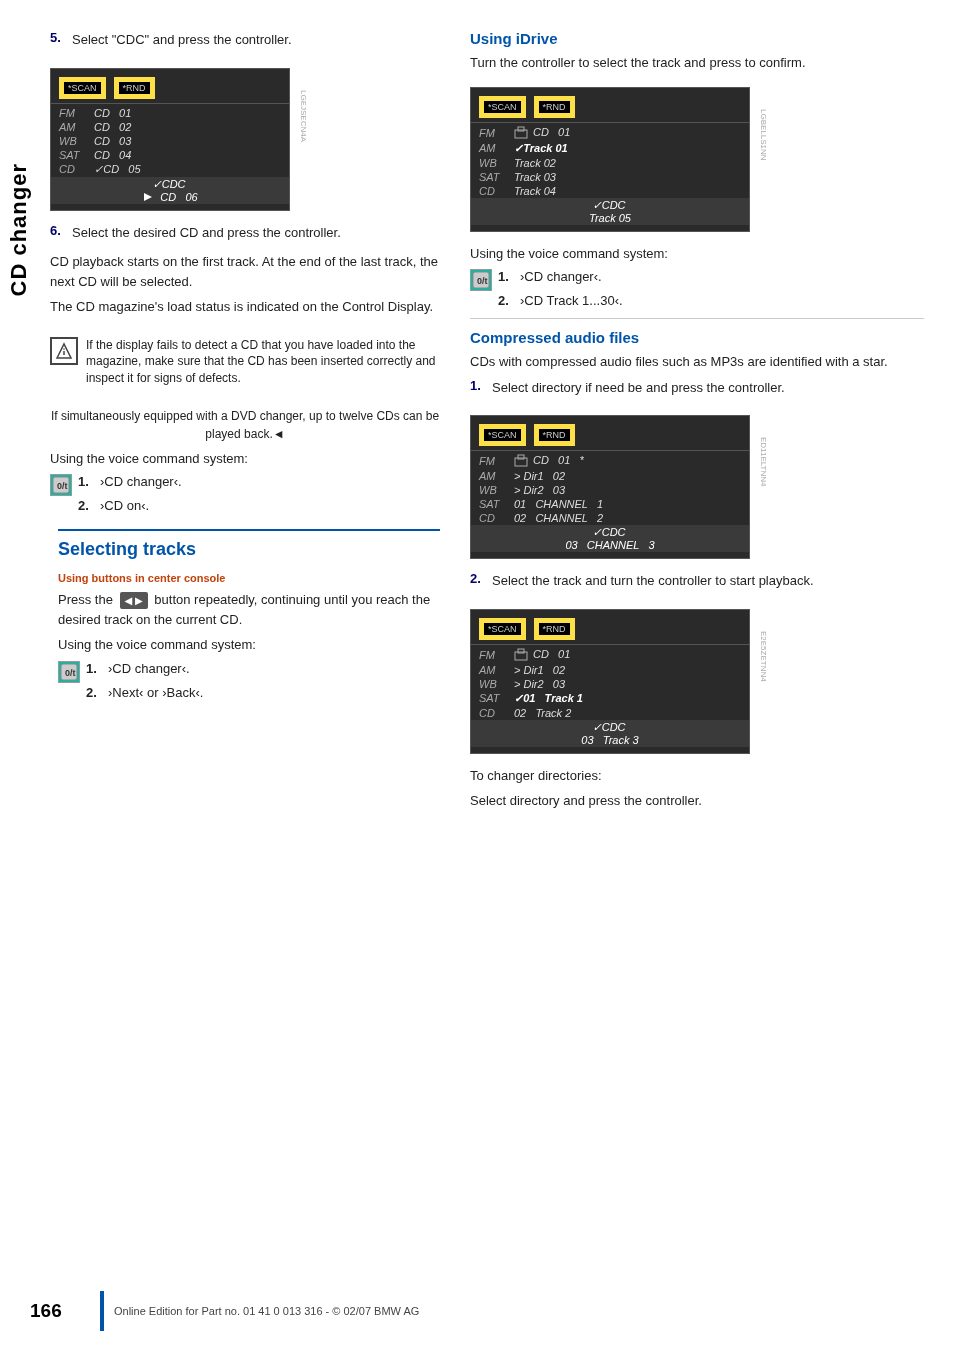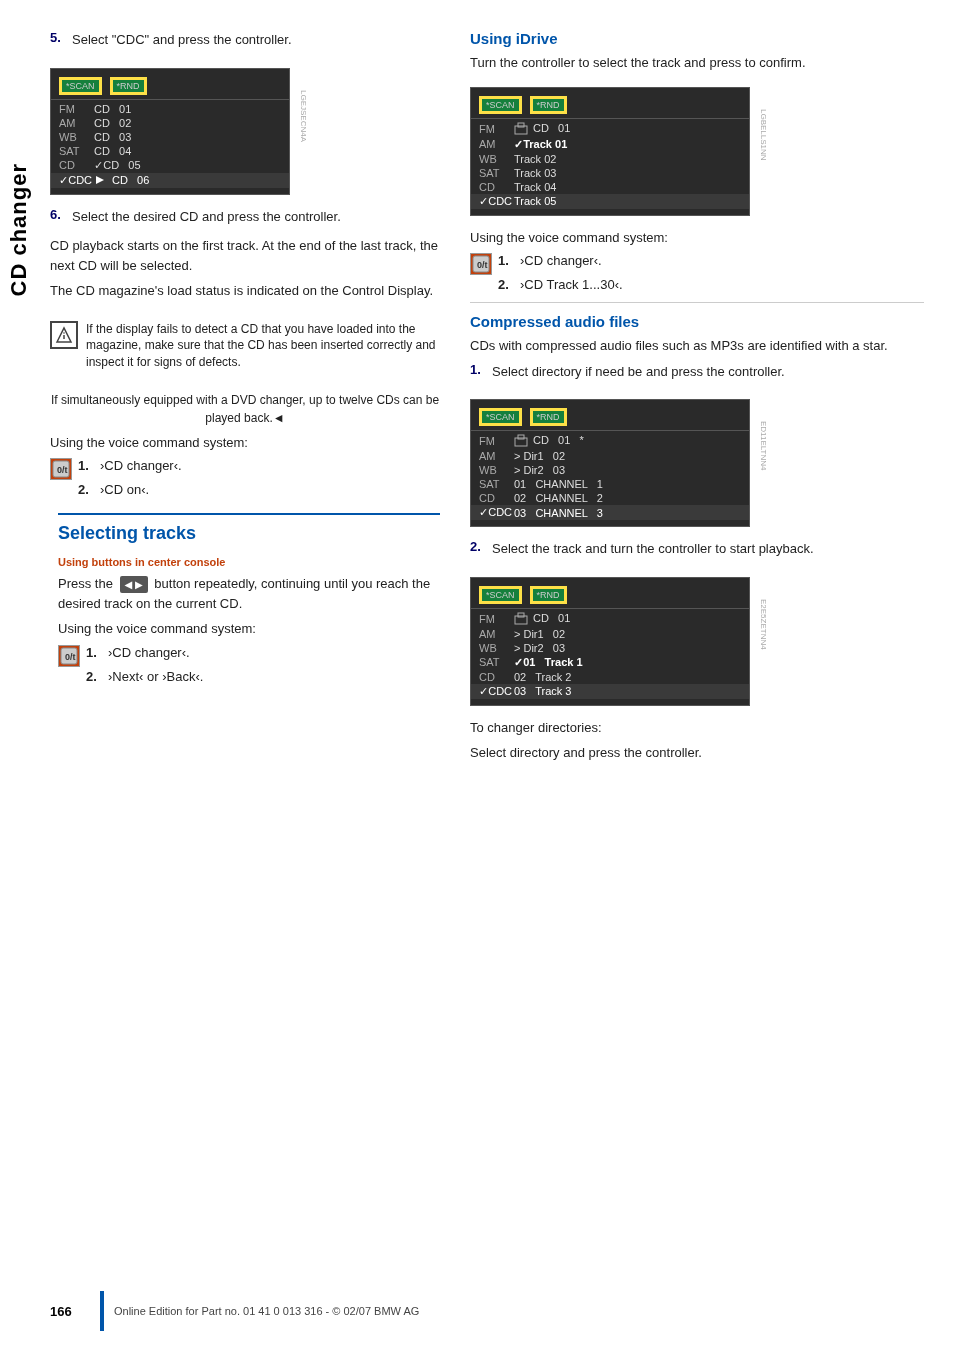--- a/index.html
+++ b/index.html
@@ -117,21 +117,21 @@
     .voice-item {
       display: flex;
       align-items: flex-start;
       gap: 6px;
       margin-bottom: 2px;
     }
     .voice-icon {
       width: 22px;
       height: 22px;
       flex-shrink: 0;
-      background: #c2410c;
+      background: #14b8a6;
       border: 1px solid #999;
       display: flex;
       align-items: center;
       justify-content: center;
       font-size: 8px;
       font-weight: bold;
     }
     .voice-num {
       font-weight: bold;
       font-size: 13px;
@@ -158,34 +158,36 @@
     }
     .cd-header {
       display: flex;
       align-items: center;
       gap: 8px;
       padding: 2px 8px 4px 8px;
       border-bottom: 1px solid #555;
       margin-bottom: 2px;
     }
     .cd-header-btn {
-      background: #15803d;
+      background: #000000;
       color: #ccc;
       font-size: 9px;
       padding: 1px 4px;
-      border: 3px solid #fde047;
+      border: 5px solid #fde047;
     }
     .cd-row {
       display: flex;
       align-items: center;
       padding: 1px 8px;
       font-size: 12px;
+      font-style: italic;
     }
     .cd-row.selected {
       background: rgba(255,255,255,0.08);
+      flex-direction: column;
     }
     .cd-label {
       color: #aaa;
       width: 35px;
       font-size: 11px;
     }
     .cd-value {
       color: #ddd;
       font-size: 11px;
       flex: 1;
@@ -225,24 +227,24 @@
     .page-footer {
       position: absolute;
       bottom: 20px;
       left: 0;
       right: 0;
       display: flex;
       align-items: center;
       gap: 0;
     }
     .footer-page-num {
-      font-size: 13px;
+      font-size: 19px;
       font-weight: bold;
       color: #000;
-      padding-left: 50px;
+      padding-left: 30px;
       min-width: 100px;
     }
     .footer-divider {
       width: 4px;
       height: 40px;
       background: #0055aa;
       margin-right: 10px;
     }
     .footer-text {
       font-size: 11px;

